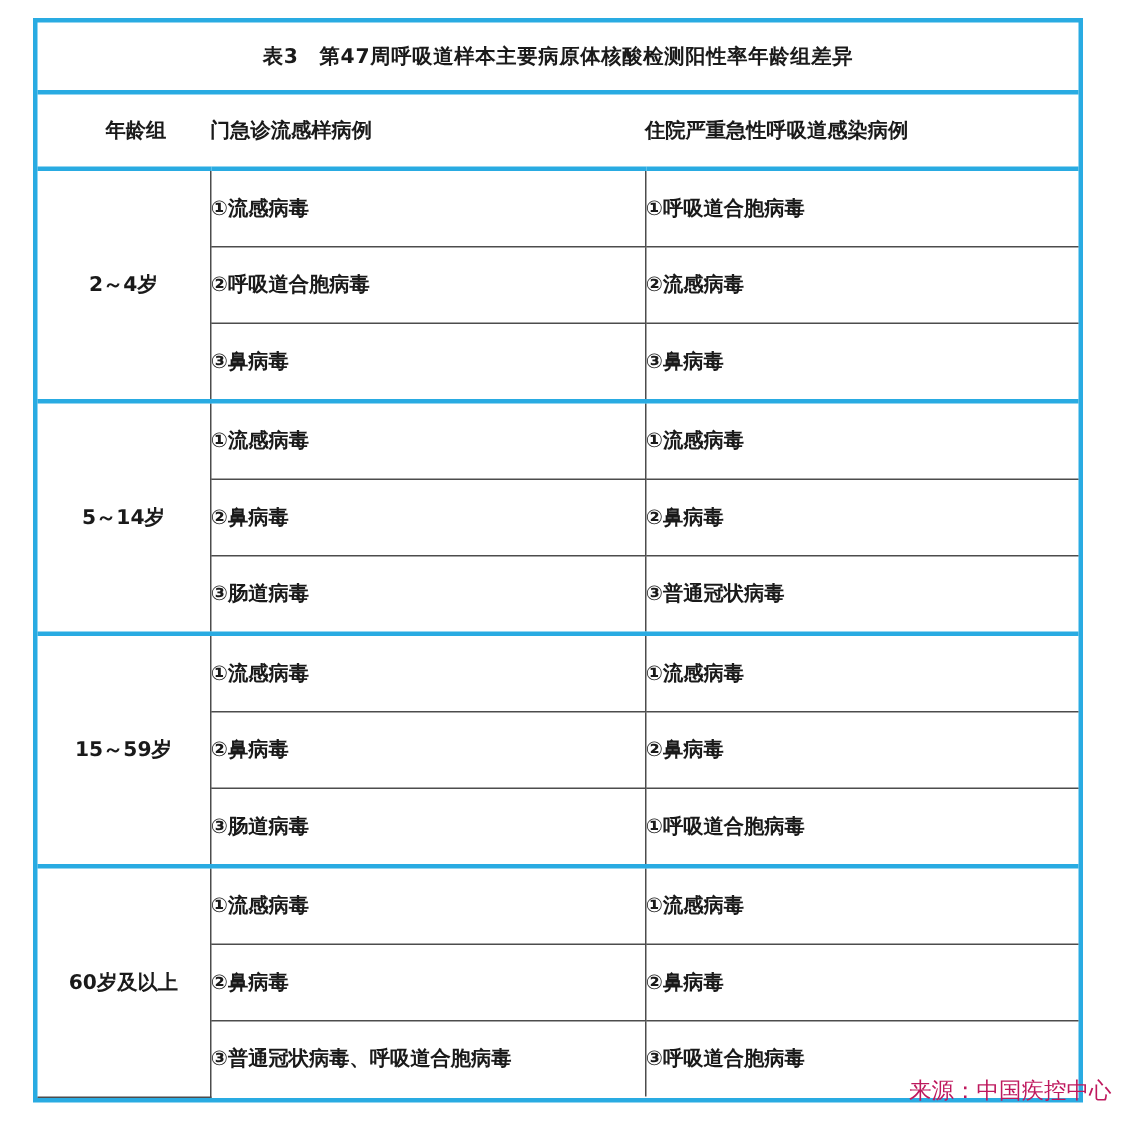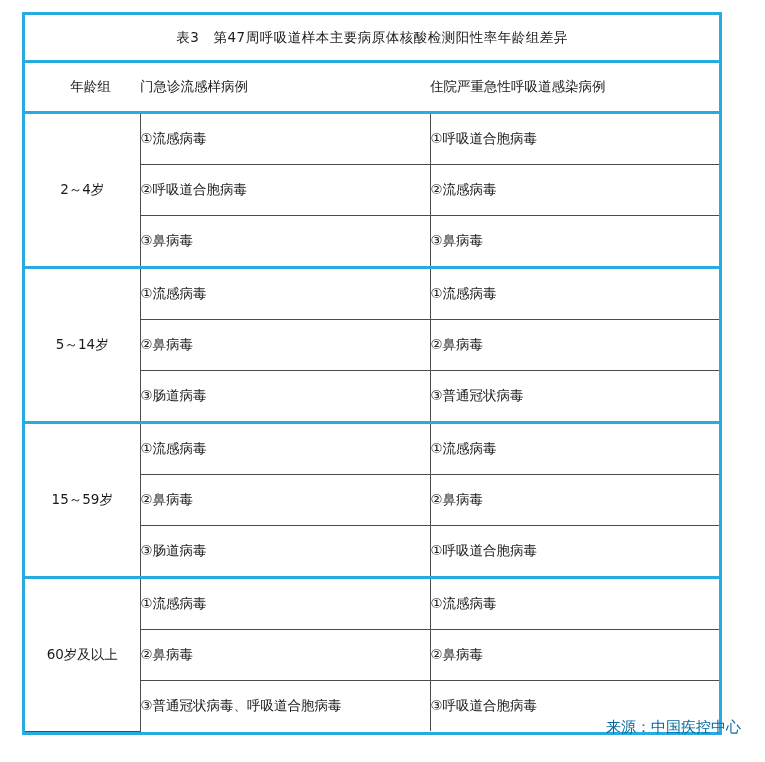--- a/index.html
+++ b/index.html
@@ -16,20 +16,21 @@
     overflow: hidden;
   }
   .table-wrap {
     position: absolute;
     left: 22px;
     top: 12px;
     width: 700px;
     box-sizing: border-box;
     border: 3px solid #29abe2;
     background: #ffffff;
+    font-weight: bold;
   }
   table.main {
     border-collapse: collapse;
     width: 100%;
     table-layout: fixed;
   }
   table.main td {
     font-size: 13.5px;
     color: #1a1a1a;
     vertical-align: middle;
@@ -69,21 +70,21 @@
   }
   .group-last .data-cell,
   .group-last .age-cell {
     border-bottom: none;
   }
   .source {
     position: absolute;
     right: 24px;
     top: 718px;
     font-size: 15px;
-    color: #0369a1;
+    color: #be185d;
   }
 </style>
 </head>
 <body>
 
 <div class="table-wrap">
   <table class="main">
     <colgroup>
       <col style="width:115px">
       <col style="width:290px">

